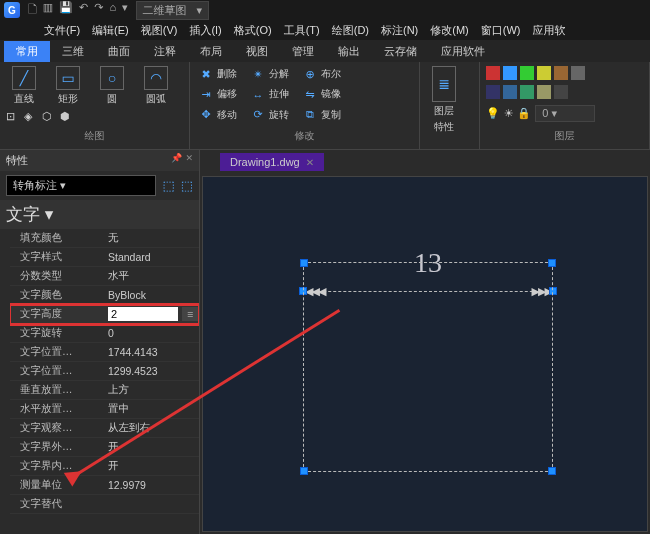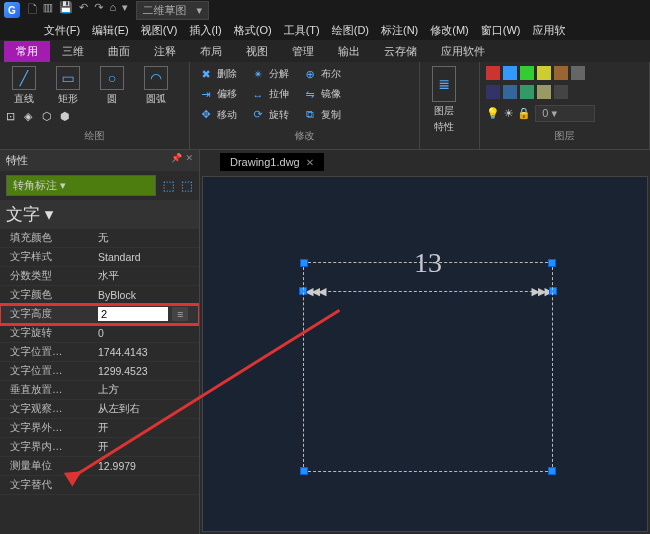--- a/index.html
+++ b/index.html
@@ -8,54 +8,54 @@
 .titlebar { height: 20px; background: #1a1a1a; display: flex; align-items: center; padding: 0 4px; gap: 8px; }
 .logo { width: 16px; height: 16px; background: linear-gradient(135deg,#4a9eff,#2563eb); border-radius: 3px; display: flex; align-items: center; justify-content: center; font-weight: bold; color: #fff; font-size: 10px; }
 .titlebar .tool-icons { display: flex; gap: 6px; color: #aaa; font-size: 11px; }
 .dropdown-box { background: #333; border: 1px solid #444; padding: 1px 6px; font-size: 11px; color: #aaa; display: flex; align-items: center; gap: 10px; }
 
 .menubar { height: 20px; background: #1a1a1a; display: flex; align-items: center; padding: 0 40px 0 40px; gap: 4px; position: relative; }
 .menubar .item { padding: 2px 4px; font-size: 11px; color: #ddd; white-space: nowrap; }
 
 .tabbar { height: 22px; background: #252525; display: flex; align-items: flex-end; padding-left: 4px; position: relative; }
 .tabbar .tab { padding: 3px 12px; font-size: 11px; color: #ccc; }
-.tabbar .tab.active { background: #a21caf; color: #fff; }
+.tabbar .tab.active { background: #3b82f6; color: #fff; }
 
 .ribbon { height: 88px; background: #2b2b2b; display: flex; border-bottom: 1px solid #444; }
 .ribbon-group { border-right: 1px solid #444; padding: 4px 6px; display: flex; flex-direction: column; justify-content: space-between; }
 .ribbon-group .row { display: flex; gap: 8px; align-items: center; }
 .rg-label { text-align: center; font-size: 10px; color: #999; padding: 2px 0; }
 .bigbtn { display: flex; flex-direction: column; align-items: center; gap: 2px; font-size: 10px; color: #ccc; width: 36px; }
 .bigbtn .ic { width: 24px; height: 24px; border: 1px solid #666; display: flex; align-items: center; justify-content: center; font-size: 14px; color: #5af; }
 .smallbtn { display: flex; align-items: center; gap: 4px; font-size: 10px; color: #ccc; padding: 1px 3px; }
 .smallbtn .ic { width: 14px; height: 14px; display: flex; align-items: center; justify-content: center; color: #5af; font-size: 11px; }
 .clr-swatch { width: 14px; height: 14px; }
 .clr-row { display: flex; gap: 3px; }
 
 .main { display: flex; height: calc(534px - 150px); }
 
 .panel { width: 200px; background: #2b2b2b; border-right: 1px solid #444; display: flex; flex-direction: column; position: relative; }
 .panel-title { padding: 3px 6px; font-size: 11px; color: #ddd; background: #333; display: flex; justify-content: space-between; }
 .xpin { color: #888; font-size: 9px; }
 .panel-select { padding: 4px 6px; display: flex; align-items: center; gap: 6px; }
-.panel-select .sel { background: #4d7c0f; border: 1px solid #555; padding: 2px 6px; flex: 1; font-size: 11px; color: #ccc; }
+.panel-select .sel { background: #000000; border: 1px solid #555; padding: 2px 6px; flex: 1; font-size: 11px; color: #ccc; }
 .panel-select .pic { color: #5af; font-size: 13px; }
 .panel-section { padding: 3px 6px; font-size: 17px; color: #ddd; background: #333; }
 
-.props { flex: 1; overflow: hidden; }
+.props { flex: 1; overflow: hidden; margin-left: 10px; }
 .prop-row { display: flex; border-bottom: 1px solid #333; height: 19px; align-items: center; }
 .prop-row .k { width: 94px; padding-left: 10px; font-size: 10.5px; color: #bbb; white-space: nowrap; overflow: hidden; }
 .prop-row .v { flex: 1; padding-left: 4px; font-size: 10.5px; color: #ccc; }
 .prop-row.highlight { outline: 3px solid #d33; outline-offset: -1px; background: #333; }
 .prop-row.highlight .v input { width: 70px; background: #fff; color: #000; border: none; font-size: 11px; padding: 1px 3px; }
 .prop-row.highlight .v .btn { background: #444; color: #aaa; padding: 1px 5px; margin-left: 4px; }
 
 .canvas-wrap { flex: 1; position: relative; background: #2b2b2b; display: flex; flex-direction: column; }
 .file-tab { height: 24px; display: flex; align-items: center; padding-left: 20px; }
-.file-tab .tab { background: #000000; padding: 3px 10px; font-size: 11px; color: #ccc; display: flex; align-items: center; gap: 6px; }
+.file-tab .tab { background: #4c1d95; padding: 3px 10px; font-size: 11px; color: #ccc; display: flex; align-items: center; gap: 6px; }
 .file-tab .tab .x { color: #888; font-size: 10px; }
 .canvas { flex: 1; margin: 2px; border: 1px solid #444; background: #1a2332; position: relative; }
 
 .arrow-line { position: absolute; top: 310px; left: 20px; width: 320px; height: 2px; transform: rotate(-32deg); transform-origin: right center; pointer-events: none; }
 .arrow-line svg { position: absolute; top: -10px; left: 0; }
 
 .dim { position: absolute; top: 70px; left: 100px; width: 250px; }
 .dim-text { font-family: Georgia, serif; font-size: 28px; color: #c8c8d0; text-align: center; margin-bottom: 2px; }
 .dim-line { position: relative; height: 20px; }
 .dim-line .grip { position: absolute; width: 8px; height: 8px; background: #1e90ff; border: 1px solid #0b5ed7; top: 6px; }
@@ -266,20 +266,24 @@
         </div>
         <div class="prop-row">
           <div class="k">文字位置…</div>
           <div class="v">1299.4523</div>
         </div>
         <div class="prop-row">
           <div class="k">垂直放置…</div>
           <div class="v">上方</div>
         </div>
         <div class="prop-row">
+          <div class="k">水平放置…</div>
+          <div class="v">置中</div>
+        </div>
+        <div class="prop-row">
           <div class="k">文字观察…</div>
           <div class="v">从左到右</div>
         </div>
         <div class="prop-row">
           <div class="k">文字界外…</div>
           <div class="v">开</div>
         </div>
         <div class="prop-row">
           <div class="k">文字界内…</div>
           <div class="v">开</div>

